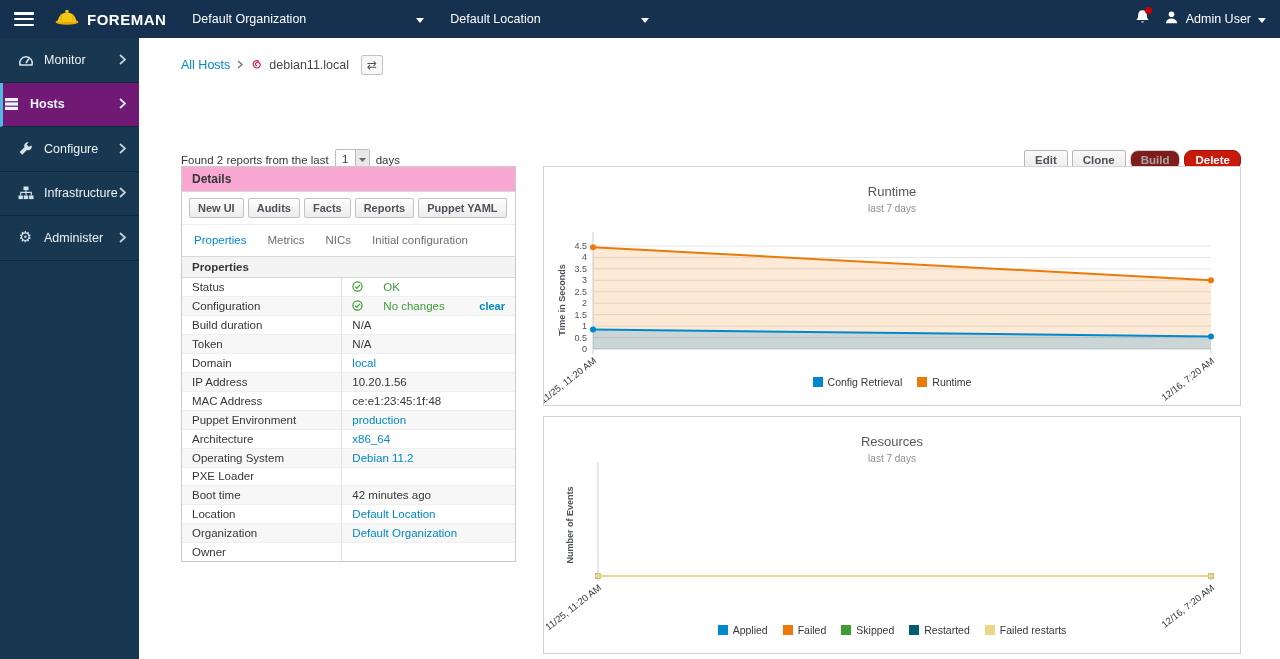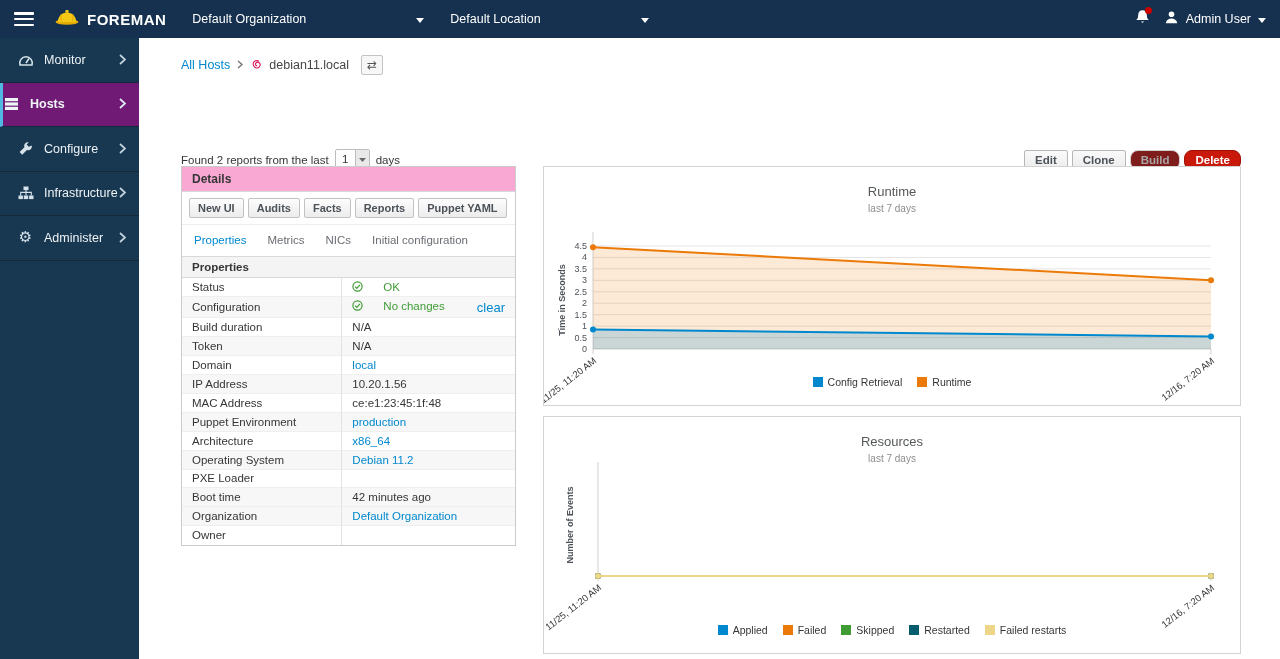--- a/index.html
+++ b/index.html
@@ -83,21 +83,21 @@
   .props-h { background:#f4f4f4; border-top:1px solid #d9d9d9; border-bottom:1px solid #d9d9d9;
              padding:4px 10px; font-size:11.5px; font-weight:bold; color:#363636; }
   table.props { width:100%; border-collapse:collapse; font-size:11.5px; color:#363636; }
   table.props td { padding:2.5px 10px; height:18.9px; vertical-align:middle; }
   table.props td.plabel { width:48%; border-right:1px solid #e2e2e2; }
   table.props tr { border-bottom:1px solid #efefef; }
   table.props tr:last-child { border-bottom:none; }
   table.props tr.alt { background:#f7f7f7; }
   .okwrap { color:#3f9c35; display:inline-flex; align-items:flex-start; gap:20px; }
   .vlink { color:#0088ce; text-decoration:none; cursor:pointer; }
-  .clear { float:right; color:#0088ce; font-size:13px; text-decoration:none; cursor:pointer; }
+  .clear { float:right; color:#0088ce; font-size:11px; text-decoration:none; cursor:pointer;font-weight:bold; }
 
   
   .chart-panel { position:absolute; left:404px; width:698px; border:1px solid #d3d3d3; background:#fff; }
   #panel-runtime  { top:128px; height:240px; }
   #panel-resources{ top:378px; height:238px; }
   .ctitle { text-align:center; margin-top:17px; font-size:13px; color:#55585a; }
   .csub { text-align:center; margin-top:4px; font-size:10px; color:#8d8d8d; }
   .chart-svg { position:absolute; left:0; top:0; width:696px; height:236px; }
   .ylab { position:absolute; font-size:9px; font-weight:bold; color:#4d5258; transform:rotate(-90deg);
           transform-origin:center; white-space:nowrap; }
@@ -364,20 +364,24 @@
           <td class="plabel">Operating System</td>
           <td><a class="vlink">Debian 11.2</a></td>
         </tr>
         <tr>
           <td class="plabel">PXE Loader</td>
           <td><span></span></td>
         </tr>
         <tr class="alt">
           <td class="plabel">Boot time</td>
           <td><span>42 minutes ago</span></td>
+        </tr>
+        <tr>
+          <td class="plabel">Location</td>
+          <td><a class="vlink">Default Location</a></td>
         </tr>
         <tr class="alt">
           <td class="plabel">Organization</td>
           <td><a class="vlink">Default Organization</a></td>
         </tr>
         <tr>
           <td class="plabel">Owner</td>
           <td><span></span></td>
         </tr>
       </tbody>

